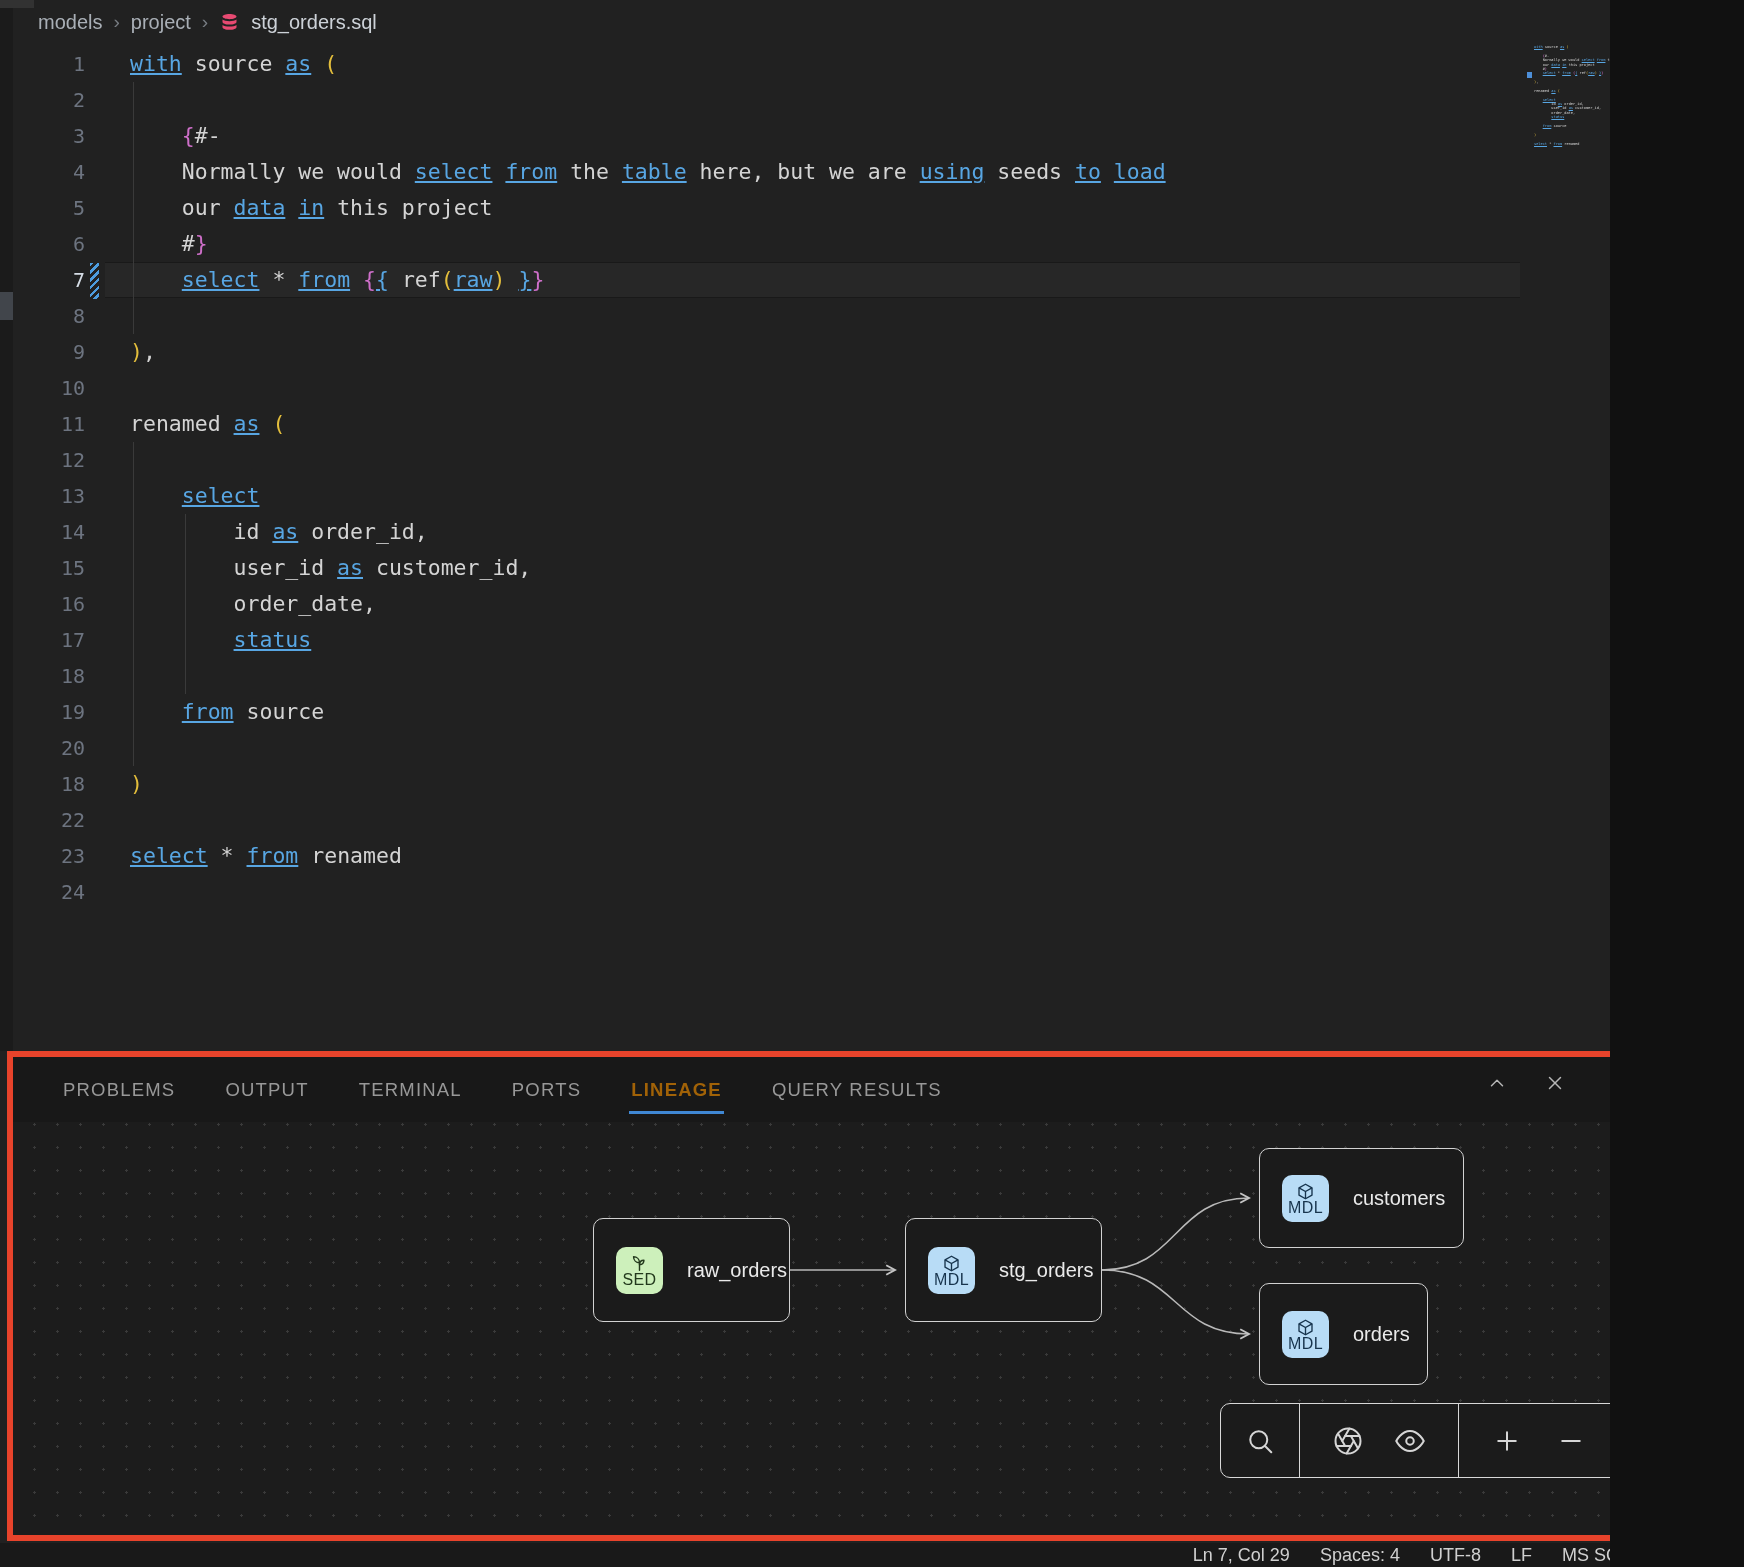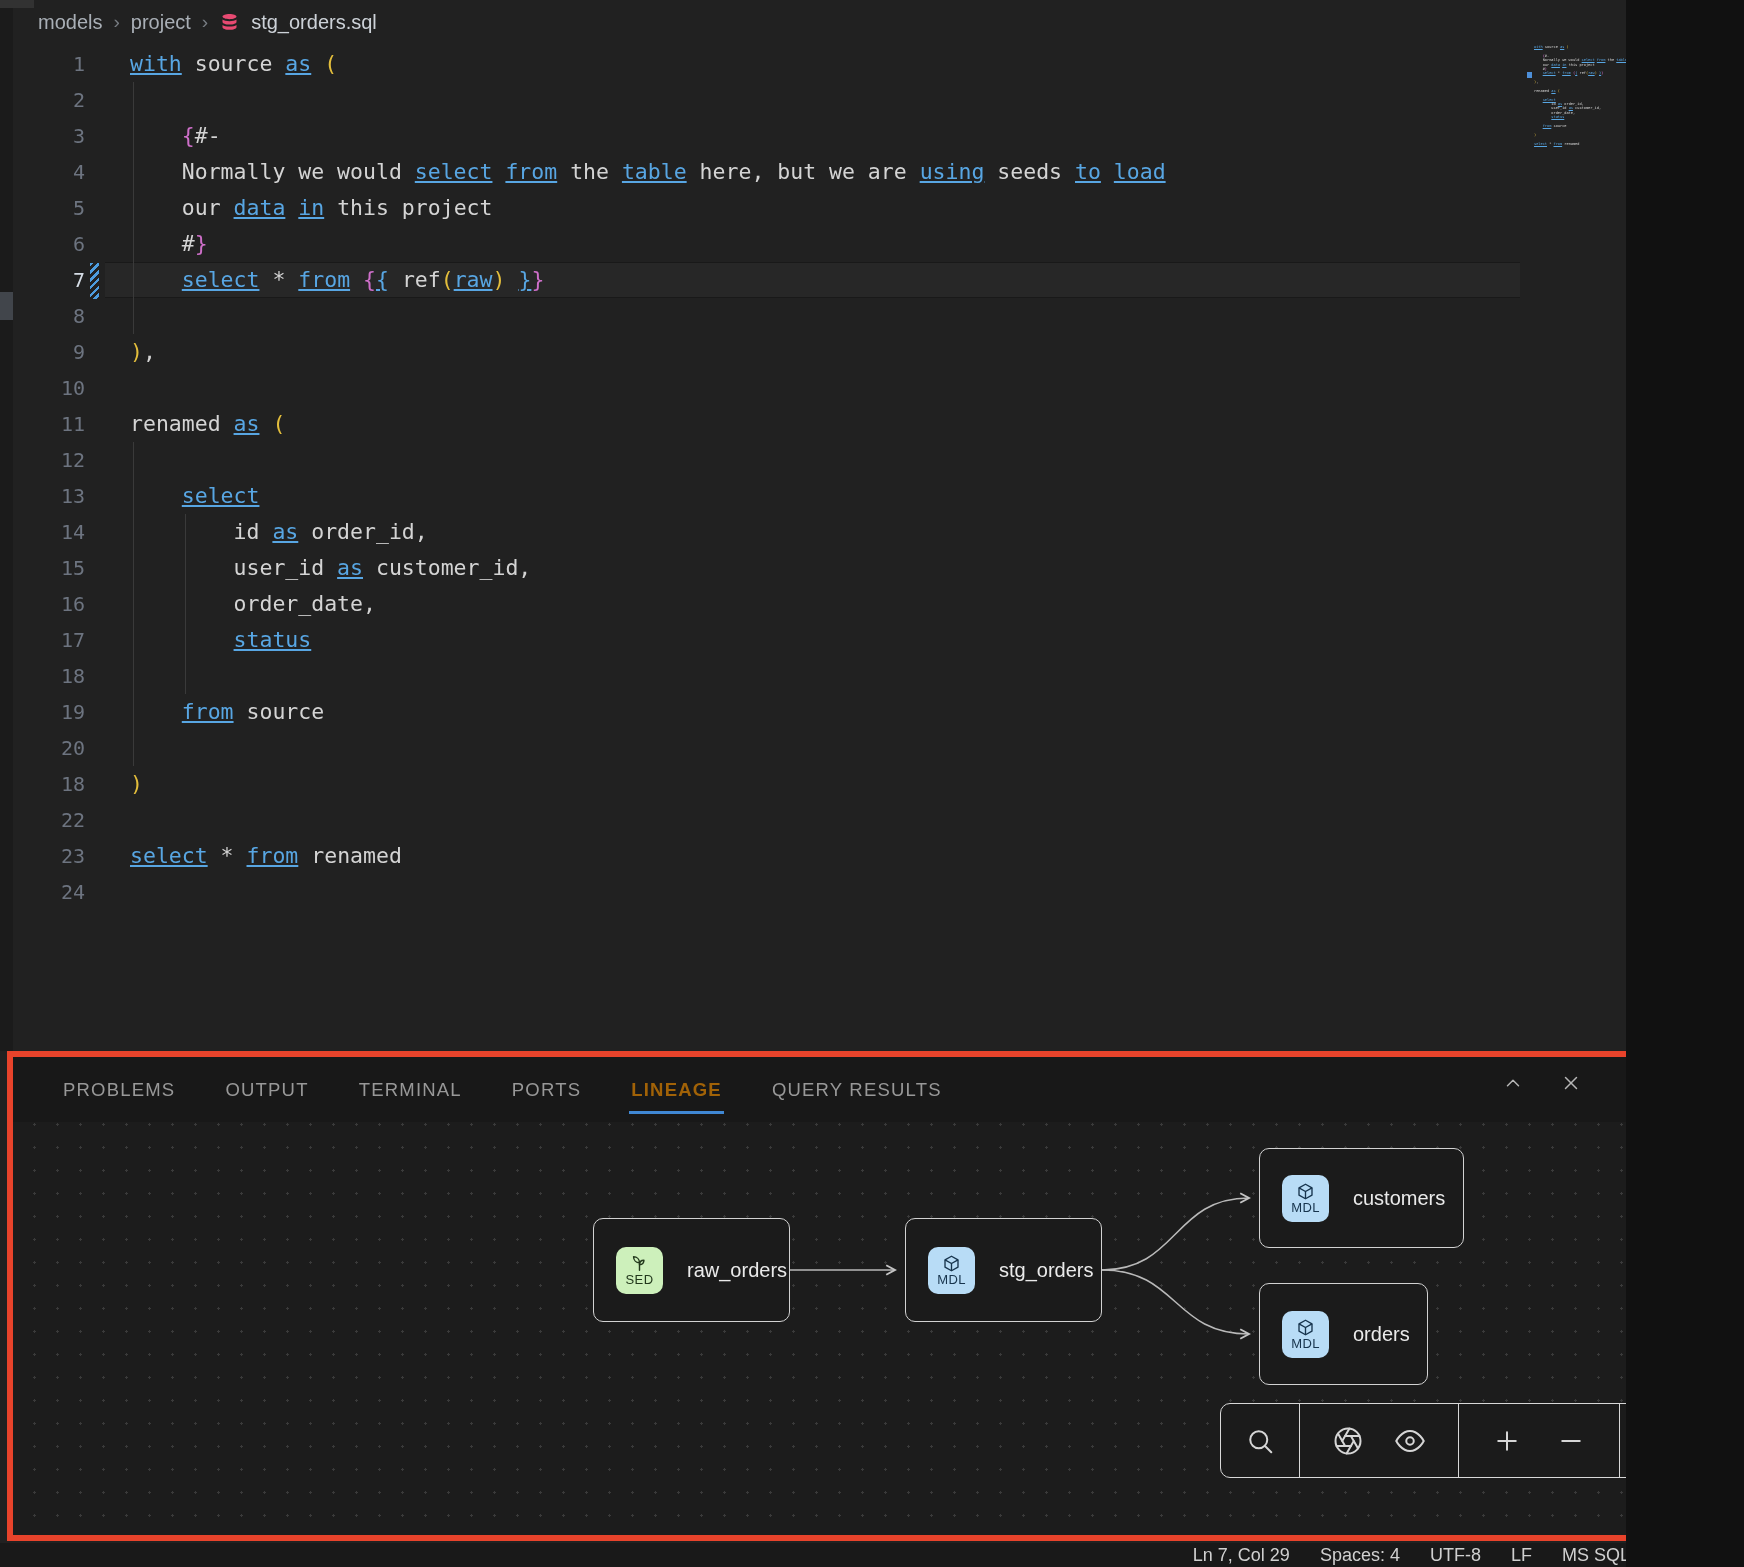--- a/index.html
+++ b/index.html
@@ -1,17 +1,17 @@
 <!DOCTYPE html>
 <html style="--keyword: #58a6e3; --foreground: #d4d4d4; --jinja-pink: #ce6fc9; --bracket-yellow: #e3be3c; --seed-badge-bg: #cdf0bb; --seed-badge-fg: #22381c; --model-badge-bg: #b8dcf6; --model-badge-fg: #17344d; --highlight-border: #e8432b; --tab-underline: #4088d4; --file-icon-pink: #e84a72;"><head>
 <meta charset="utf-8">
 <style>
   html,body{margin:0;padding:0;background:#111;}
   #screen{position:relative;width:1610px;height:1567px;background:#212121;overflow:hidden;
-          font-family:"Liberation Sans",sans-serif;color:#d4d4d4;padding-left:16px;}
+          font-family:"Liberation Sans",sans-serif;color:#d4d4d4;}
 
   
   .breadcrumb{position:absolute;left:13px;top:0;height:44px;right:24px;display:flex;align-items:center;
               padding-left:25px;gap:11px;font-size:20px;color:#a9afb6;}
   .bc-seg{cursor:pointer;}
   .bc-sep{color:#787d83;font-size:19px;}
   .bc-file{color:#cdd2d8;}
   .bc-icon svg{width:21px;height:21px;display:block;}
 
   
@@ -61,21 +61,21 @@
   .lineage-canvas{position:absolute;left:13px;top:1122px;width:1719px;height:413px;background-color:#1c1c1c;
                   background-image:radial-gradient(circle,#3a3a3a 1.2px,transparent 1.4px);
                   background-size:23px 23px;background-position:10px 14px;}
   .edges{position:absolute;left:0;top:0;}
   .lg-node{position:absolute;display:flex;align-items:center;gap:24px;padding-left:22px;box-sizing:border-box;
            background:#1b1b1b;border:1.5px solid #d2d2d2;border-radius:10px;cursor:pointer;}
   .node-label{font-size:20px;color:#eaeaea;}
   .badge{width:47px;height:47px;border-radius:10px;display:flex;flex-direction:column;
          align-items:center;justify-content:center;flex:none;}
   .badge svg{width:19px;height:19px;display:block;}
-  .badge span{font-size:13px;line-height:14px;letter-spacing:.4px;}
+  .badge span{font-size:16px;line-height:14px;letter-spacing:.4px;}
   .badge.seed{background:var(--seed-badge-bg);color:var(--seed-badge-fg);}
   .badge.model{background:var(--model-badge-bg);color:var(--model-badge-fg);}
 
   .lineage-toolbar{position:absolute;left:1207px;top:281px;width:477px;height:75px;background:#1b1b1b;
                    border:1.5px solid #d8d8d8;border-radius:10px;box-sizing:border-box;display:flex;}
   .tb-seg{display:flex;align-items:center;justify-content:space-evenly;height:100%;
           border-right:1.5px solid #d8d8d8;box-sizing:border-box;}
   .tb-seg:last-child{border-right:none;flex:1;}
   .tb-w1{width:79px;} .tb-w2{width:159px;} .tb-w3{width:161px;}
   .tb-btn{cursor:pointer;display:flex;}

